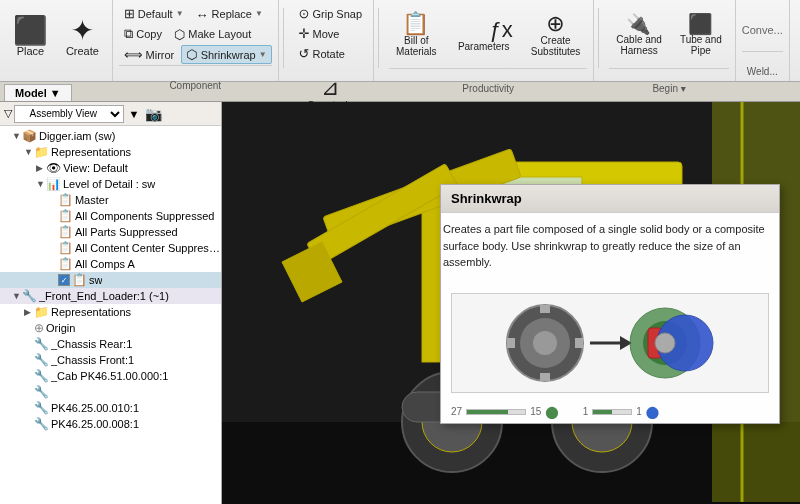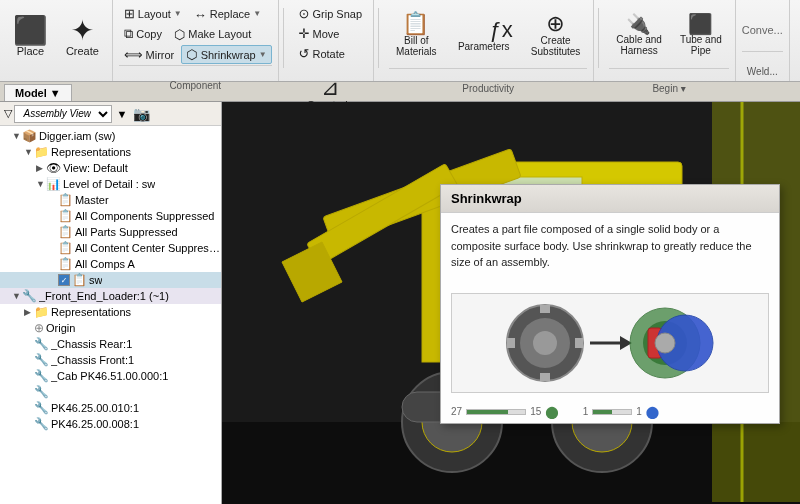--- a/index.html
+++ b/index.html
@@ -24,39 +24,39 @@
     .tab-bar { background: #d6d3cb; height: 20px; display: flex; align-items: flex-end; padding-left: 4px; border-bottom: 1px solid #999; }
     .tab { padding: 2px 10px; font-size: 11px; cursor: pointer; border: 1px solid #aaa; border-bottom: none; margin-right: 2px; }
     .tab.active { background: #f5f5f5; font-weight: bold; }
 
     
     .main-area { display: flex; height: calc(504px - 82px - 20px); }
 
     
     .left-panel { width: 222px; background: #f0ede8; border-right: 1px solid #aaa; display: flex; flex-direction: column; overflow: hidden; }
     .panel-toolbar { display: flex; align-items: center; padding: 2px 4px; gap: 2px; border-bottom: 1px solid #ccc; height: 24px; }
-    .view-select { font-size: 10px; border: 1px solid #aaa; background: white; padding: 1px 4px; height: 18px; font-style: italic; }
+    .view-select { font-size: 10px; border: 1px solid #aaa; background: white; padding: 1px 10px; height: 18px; }
     .tree-area { flex: 1; overflow-y: auto; overflow-x: hidden; padding: 2px 0; background: white; }
     .tree-item { display: flex; align-items: center; padding: 1px 0; cursor: pointer; font-size: 11px; white-space: nowrap; }
     .tree-item.selected { background: #c8dde8; }
     .tree-indent { display: inline-block; width: 12px; flex-shrink: 0; }
     .tree-expand { display: inline-block; width: 10px; font-size: 9px; color: #555; flex-shrink: 0; cursor: pointer; }
     .tree-icon { margin-right: 2px; font-size: 12px; flex-shrink: 0; }
     .tree-text { font-size: 11px; overflow: hidden; text-overflow: ellipsis; }
     .checkbox { width: 12px; height: 12px; border: 1px solid #888; display: inline-flex; align-items: center; justify-content: center; margin-right: 2px; font-size: 8px; background: white; flex-shrink: 0; }
     .checkbox.checked { background: #3a7abf; color: white; }
 
     
     .viewport { flex: 1; background: #1a1a1a; position: relative; overflow: hidden; }
     .machine-svg { position: absolute; top: 0; left: 0; width: 100%; height: 100%; }
 
     
     .tooltip-popup { position: absolute; top: 82px; left: 218px; width: 340px; background: #fefefe; border: 1px solid #aaa; box-shadow: 3px 3px 8px rgba(0,0,0,0.3); z-index: 100; }
     .tooltip-header { background: linear-gradient(to bottom, #e8e5e0, #d8d5d0); padding: 6px 10px; font-size: 13px; font-weight: bold; border-bottom: 1px solid #ccc; }
-    .tooltip-body { padding: 8px 10px; font-size: 11px; line-height: 1.5; color: #222; }
+    .tooltip-body { padding: 8px 2px; font-size: 11px; line-height: 1.5; color: #222; }
     .tooltip-body p { margin-bottom: 6px; }
     .tooltip-image { margin: 8px 10px; background: #f5f5f5; border: 1px solid #ccc; height: 100px; display: flex; align-items: center; justify-content: center; overflow: hidden; }
 
     
     .tree-area::-webkit-scrollbar { width: 12px; }
     .tree-area::-webkit-scrollbar-track { background: #f0ede8; }
     .tree-area::-webkit-scrollbar-thumb { background: #b0ada8; border: 1px solid #999; }
     .ribbon-divider { width: 1px; background: #ccc; height: 60px; margin: 8px 4px; }
   </style>
 </head>
@@ -75,21 +75,21 @@
         <span>Create</span>
       </div>
     </div>
   </div>
 
   <div class="ribbon-section">
     <div class="ribbon-group">
       <div class="ribbon-row">
         <span class="ribbon-btn-small">
           <span class="icon">⊞</span>
-          <span>Layout</span>
+          <span>Default</span>
           <span class="dropdown-arrow">▼</span>
         </span>
         <span class="ribbon-btn-small">
           <span class="icon">↔</span>
           <span>Replace</span>
           <span class="dropdown-arrow">▼</span>
         </span>
       </div>
       <div class="ribbon-row">
         <span class="ribbon-btn-small">

